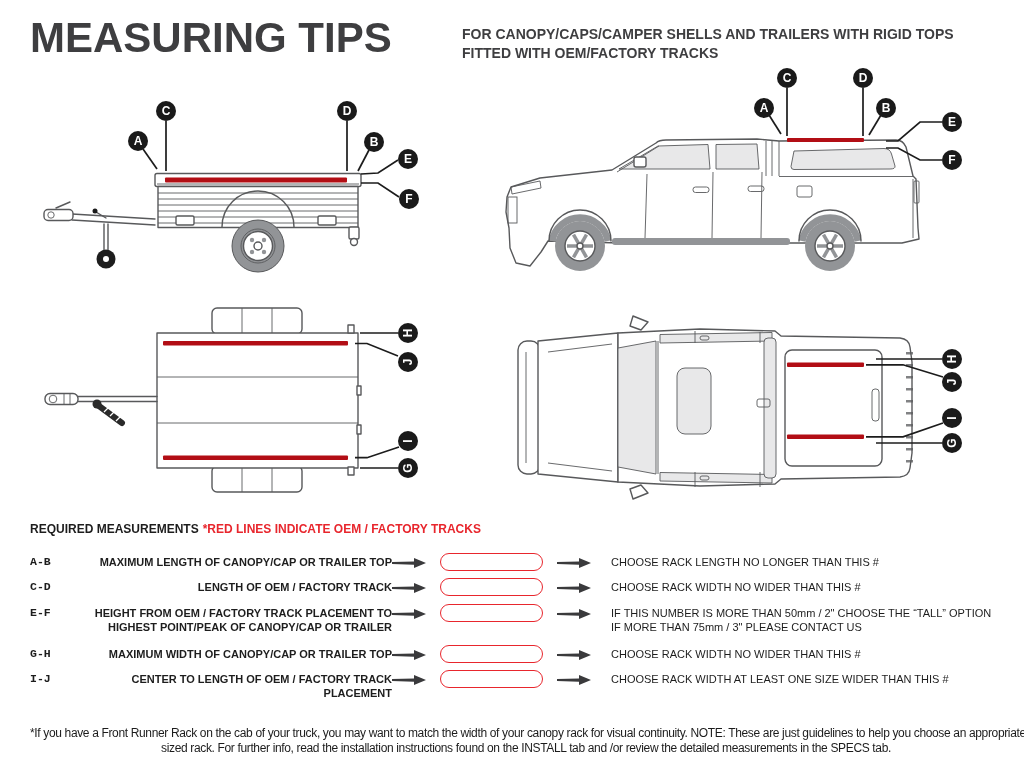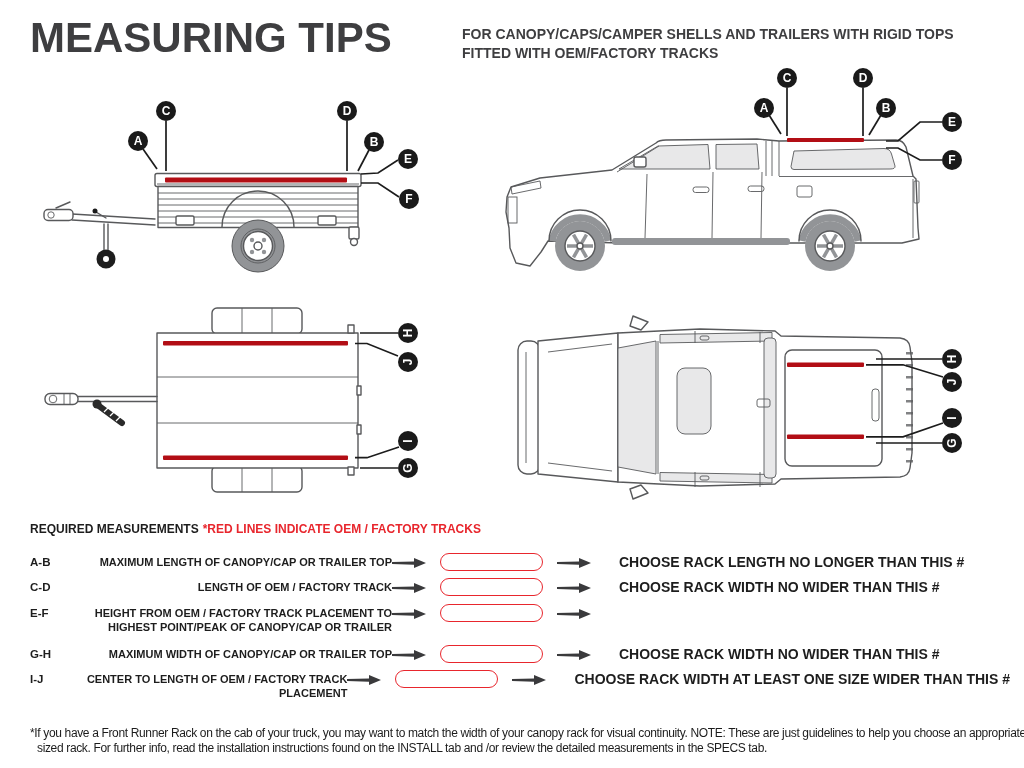--- a/index.html
+++ b/index.html
@@ -25,33 +25,33 @@
   .badge{fill:var(--badge_black,#1a1a1a);}
   .badge-t{fill:#fff;font:700 12px "Liberation Sans",sans-serif;text-anchor:middle;}
 
   
   .legend{left:30px;top:522px;display:flex;gap:4px;font-size:12px;font-weight:700;white-space:nowrap;}
   .legend .red{color:var(--red_accent,#e8262d);}
 
   
   .mtable{left:30px;top:555px;width:980px;}
   .m-row{display:flex;align-items:flex-start;}
-  .m-key{width:36px;font-size:11.5px;font-weight:700;line-height:14px;}
+  .m-key{width:36px;font-size:11.5px;font-weight:700;line-height:14px;font-family:Liberation Mono, monospace;}
   .m-desc{width:326px;font-size:11px;font-weight:700;line-height:14px;letter-spacing:0;text-align:right;}
   .m-arrow{flex:0 0 auto;margin-top:3px;}
   .m-pill{flex:0 0 auto;width:101px;height:16px;margin-left:14px;margin-top:-2px;
           border:1.6px solid var(--red_accent,#e8262d);border-radius:11px;background:#fff;}
   .m-arrow2{flex:0 0 auto;margin-top:3px;margin-left:14px;}
-  .m-result{margin-left:28px;font-size:14px;font-weight:700;line-height:14px;white-space:nowrap;}
+  .m-result{margin-left:20px;font-size:11px;font-weight:400;line-height:14px;white-space:nowrap;}
   .mb1{margin-bottom:9px;} .mb2{margin-bottom:10px;} .mb3{margin-bottom:13px;} .mb4{margin-bottom:9px;}
 
   
   .footnote{left:30px;top:726px;width:985px;font-size:12px;font-weight:400;
             letter-spacing:-0.35px;line-height:14.5px;color:#1c1c1c;}
-  .footnote .l2{padding-left:7px;}
+  .footnote .l2{padding-left:7px;text-align:center;}
   .footnote div{white-space:nowrap;}
 </style>
 </head>
 <body>
 
 <div class="poster">
 
   <div class="abs title">MEASURING TIPS</div>
   <div class="abs subtitle">
     <div>FOR CANOPY/CAPS/CAMPER SHELLS AND TRAILERS WITH RIGID TOPS</div>
@@ -391,20 +391,24 @@
         <div>HEIGHT FROM OEM / FACTORY TRACK PLACEMENT TO</div>
         <div>HIGHEST POINT/PEAK OF CANOPY/CAP OR TRAILER</div>
       </div>
       <svg class="m-arrow" width="34" height="10" viewBox="0 0 34 10">
           <path d="M0,4.1 L22,3.4 L22,0 L34,5 L22,10 L22,6.7 L0,5.9 Z" fill="var(--arrow_ink,#3a3a3c)"></path>
         </svg>
       <div class="m-pill"></div>
       <svg class="m-arrow m-arrow2" width="34" height="10" viewBox="0 0 34 10">
           <path d="M0,4.1 L22,3.4 L22,0 L34,5 L22,10 L22,6.7 L0,5.9 Z" fill="var(--arrow_ink,#3a3a3c)"></path>
         </svg>
+      <div class="m-result">
+        <div>IF THIS NUMBER IS MORE THAN 50mm / 2" CHOOSE THE “TALL” OPTION</div>
+        <div>IF MORE THAN 75mm / 3" PLEASE CONTACT US</div>
+      </div>
     </div>
 
     <div class="m-row mb4">
       <div class="m-key">G-H</div>
       <div class="m-desc">
         <div>MAXIMUM  WIDTH OF CANOPY/CAP OR TRAILER TOP</div>
       </div>
       <svg class="m-arrow" width="34" height="10" viewBox="0 0 34 10">
           <path d="M0,4.1 L22,3.4 L22,0 L34,5 L22,10 L22,6.7 L0,5.9 Z" fill="var(--arrow_ink,#3a3a3c)"></path>
         </svg>

